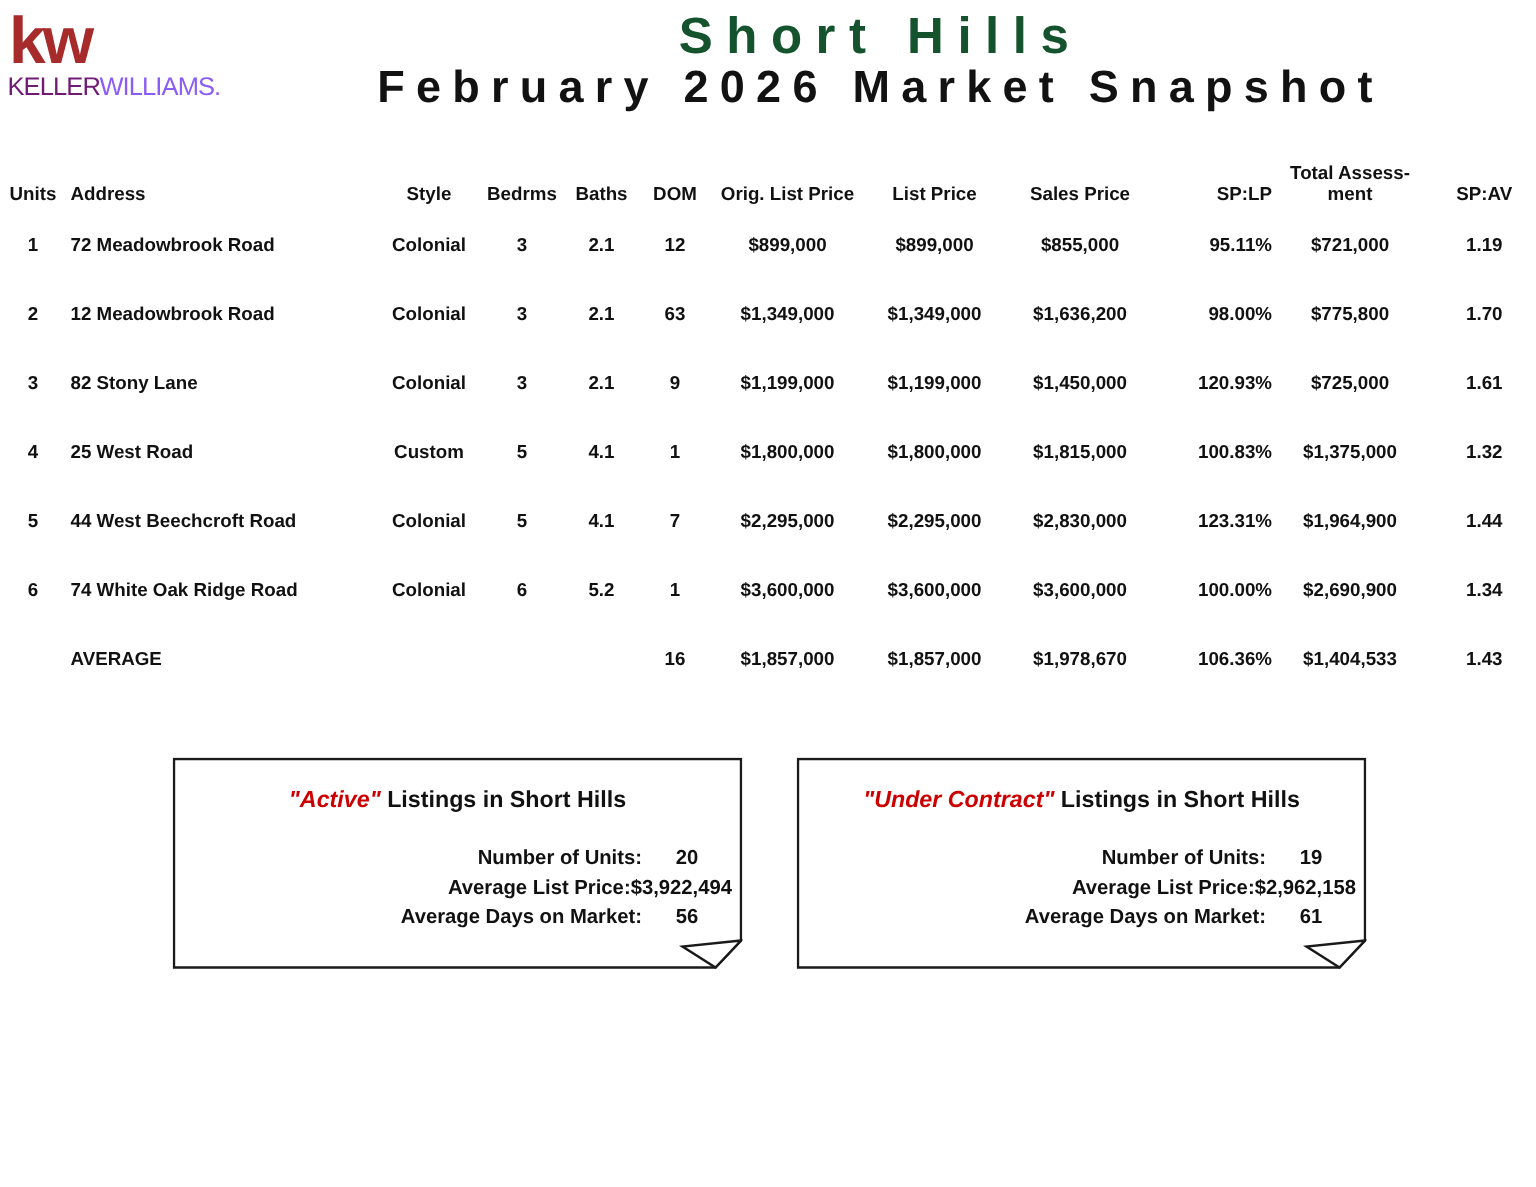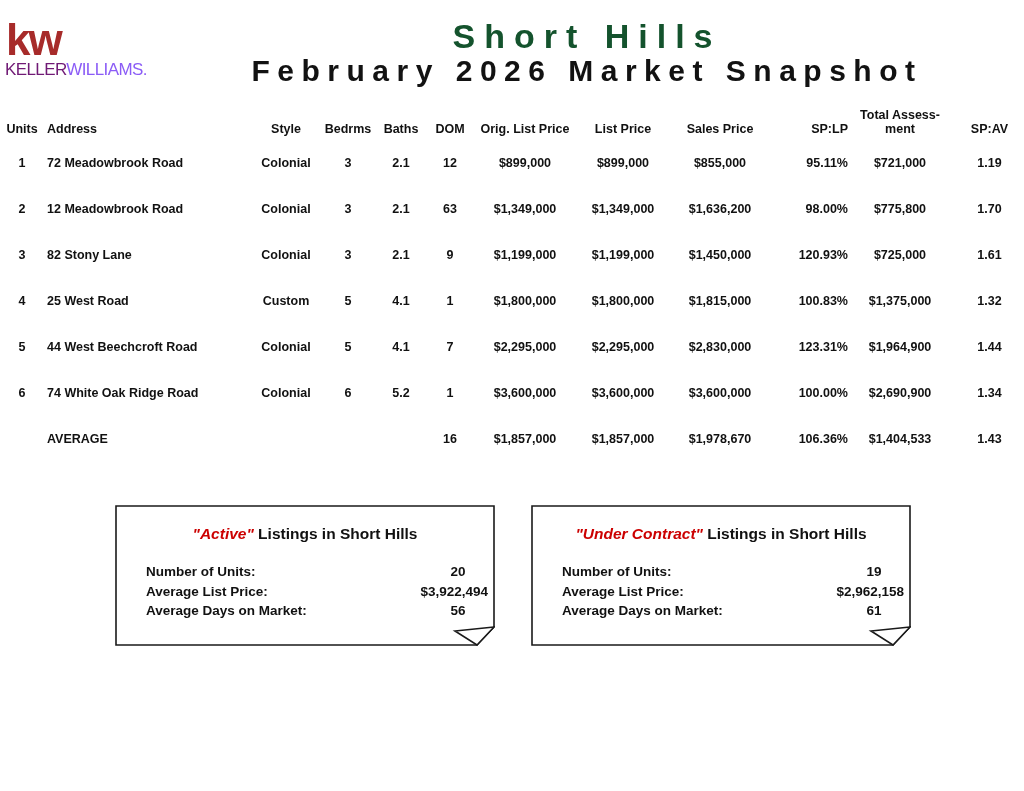--- a/index.html
+++ b/index.html
@@ -12,21 +12,21 @@
     height: 791px;
     position: relative;
     font-family: "Liberation Sans", sans-serif;
     color: #0d0d0d;
     overflow: hidden;
   }
 
   
   #header {
     position: absolute;
-    left: 0; top: 12px;
+    left: 0; top: 0;
     width: 831px;
     height: 78px;
     padding-left: 16px;
   }
   #kw-logo {
     position: absolute;
     left: 4px;
     top: 8px;
     width: 140px;
     height: 60px;
@@ -166,21 +166,21 @@
     top: 57px;
     width: 366px;
   }
   .box-row {
     display: flex;
     font-size: 13.5px;
     line-height: 19.5px;
     font-weight: bold;
     color: #111111;
   }
-  .box-row .lbl { width: 282px; text-align: left; padding-left: 24px; }
+  .box-row .lbl { width: 282px; text-align: right; padding-left: 24px; }
   .box-row .val { flex: 1; text-align: center; }
 </style>
 </head>
 <body>
 
 <div id="header">
 
   <div id="kw-logo">
     <div id="kw-mark">kw</div>
     <div id="kw-wordmark"><span id="kw-keller">KELLER</span><span id="kw-williams">WILLIAMS.</span></div>

